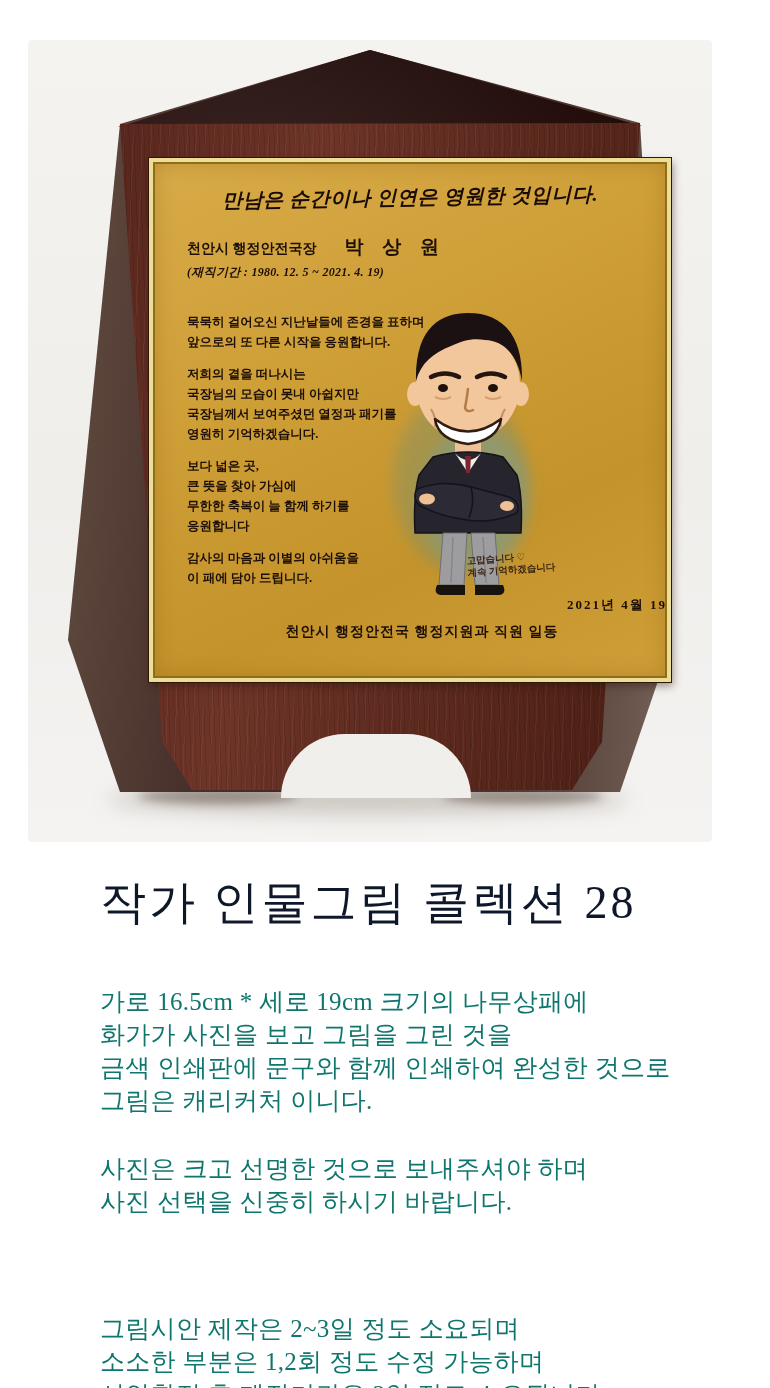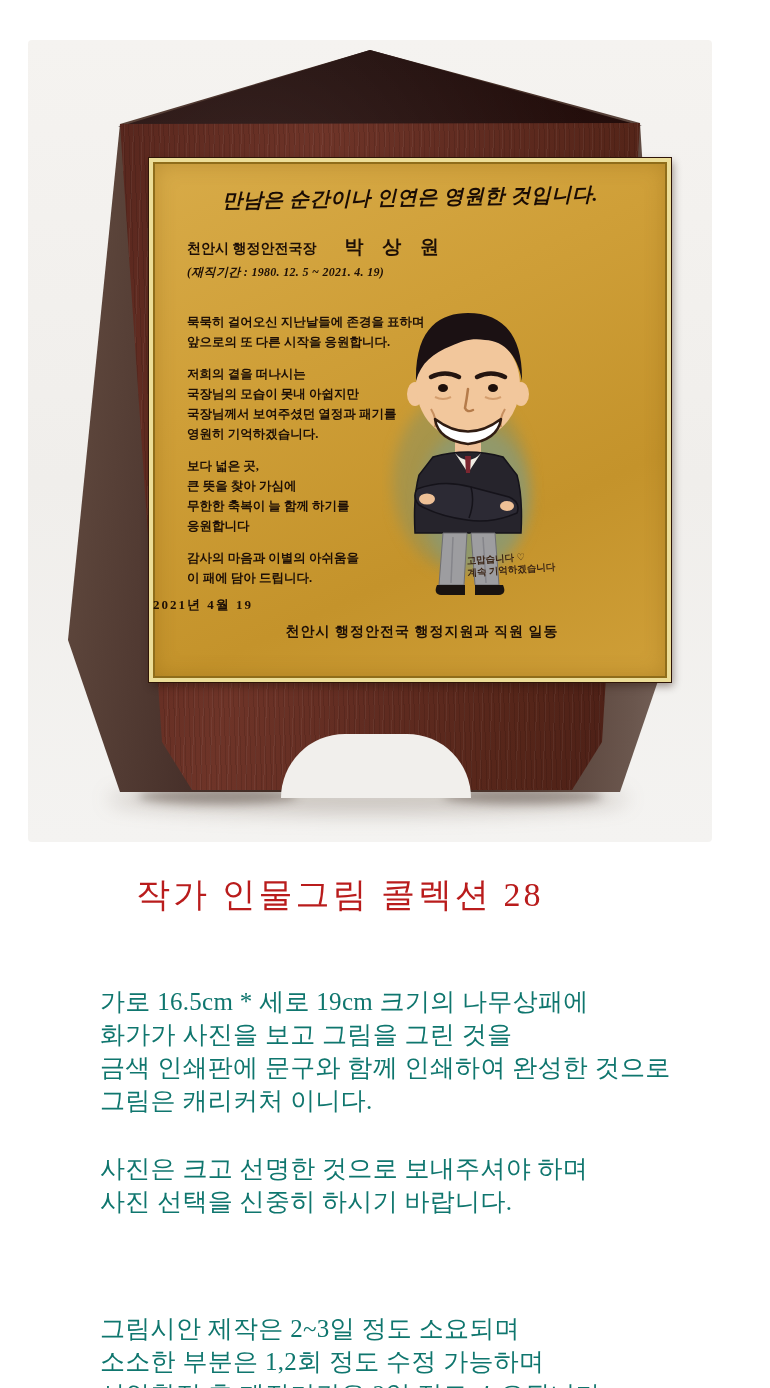--- a/index.html
+++ b/index.html
@@ -70,35 +70,35 @@
     top:22px; left:0; width:100%; text-align:center;
     font-size:20px; font-weight:bold; font-style:italic; letter-spacing:.5px;
     transform:rotate(-1deg); color:#1a0c04;
   }
   .recipient-line { top:72px; left:34px; font-weight:bold; }
   .recipient-title { font-size:14px; }
   .recipient-name  { font-size:19px; letter-spacing:7px; margin-left:24px; }
   .tenure-line { top:102px; left:34px; font-size:12px; font-weight:bold; letter-spacing:.3px;font-style:italic; }
   .plate-body { top:150px; left:34px; width:242px; font-size:12.5px; font-weight:bold; line-height:20px; }
   .plate-body p { margin-bottom:12px; }
-  .plate-date   { top:434px; left:0; width:100%; text-align:left; font-size:13px; font-weight:bold; letter-spacing:2px; }
+  .plate-date   { top:434px; left:0; width:100%; text-align:right; font-size:13px; font-weight:bold; letter-spacing:2px; }
   .plate-issuer { top:461px; left:0; width:100%; text-align:center; font-size:14px; font-weight:bold; letter-spacing:1px;padding-left:24px; }
 
   .caricature { top:135px; left:229px; width:172px; height:300px; }
   .caricature svg { width:100%; height:100%; display:block; }
   .signature-note {
     top:390px; left:314px; width:112px;
     font-size:9.5px; font-weight:bold; line-height:11.5px; color:#3a2414;
     transform:rotate(-4deg);
   }
 
   
   .desc-title {
     position:absolute; left:100px; top:872px;
-    font-size:34px; letter-spacing:3px; color:#b91c1c;margin-left:36px;
+    font-size:46px; letter-spacing:3px; color:#0f172a;
   }
   .desc-para {
     position:absolute; left:100px; width:580px;
     font-size:25px; line-height:33px; letter-spacing:.3px; color:#0f766e;
   }
   .desc-para.p1 { top:985px; }
   .desc-para.p2 { top:1152px; }
   .desc-para.p3 { top:1312px; }
 </style>
 </head>

